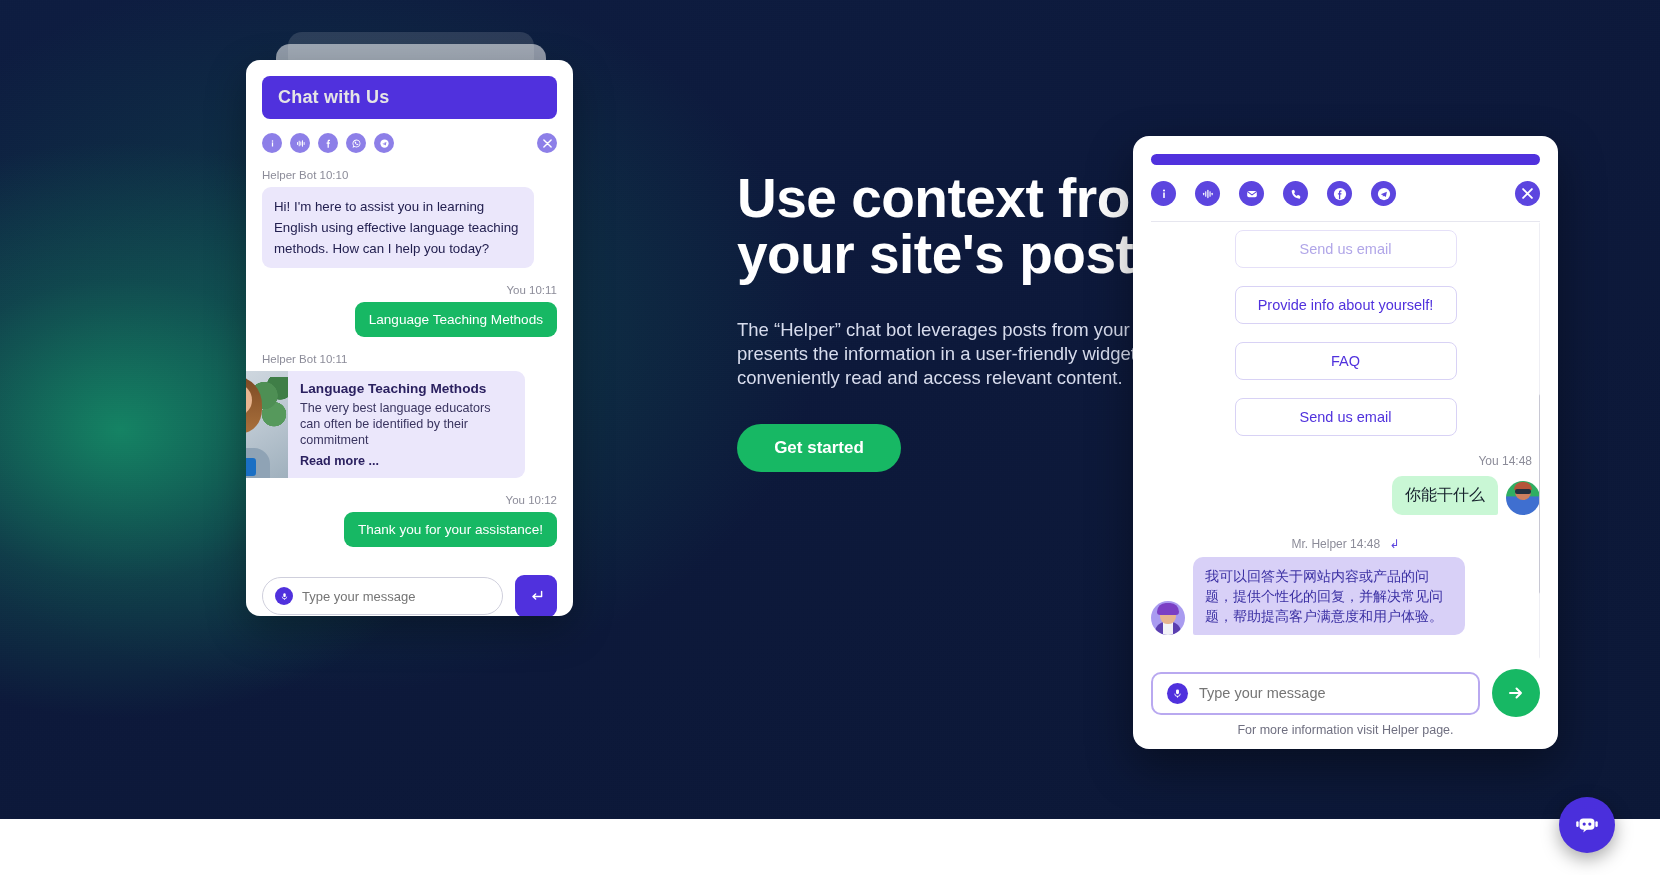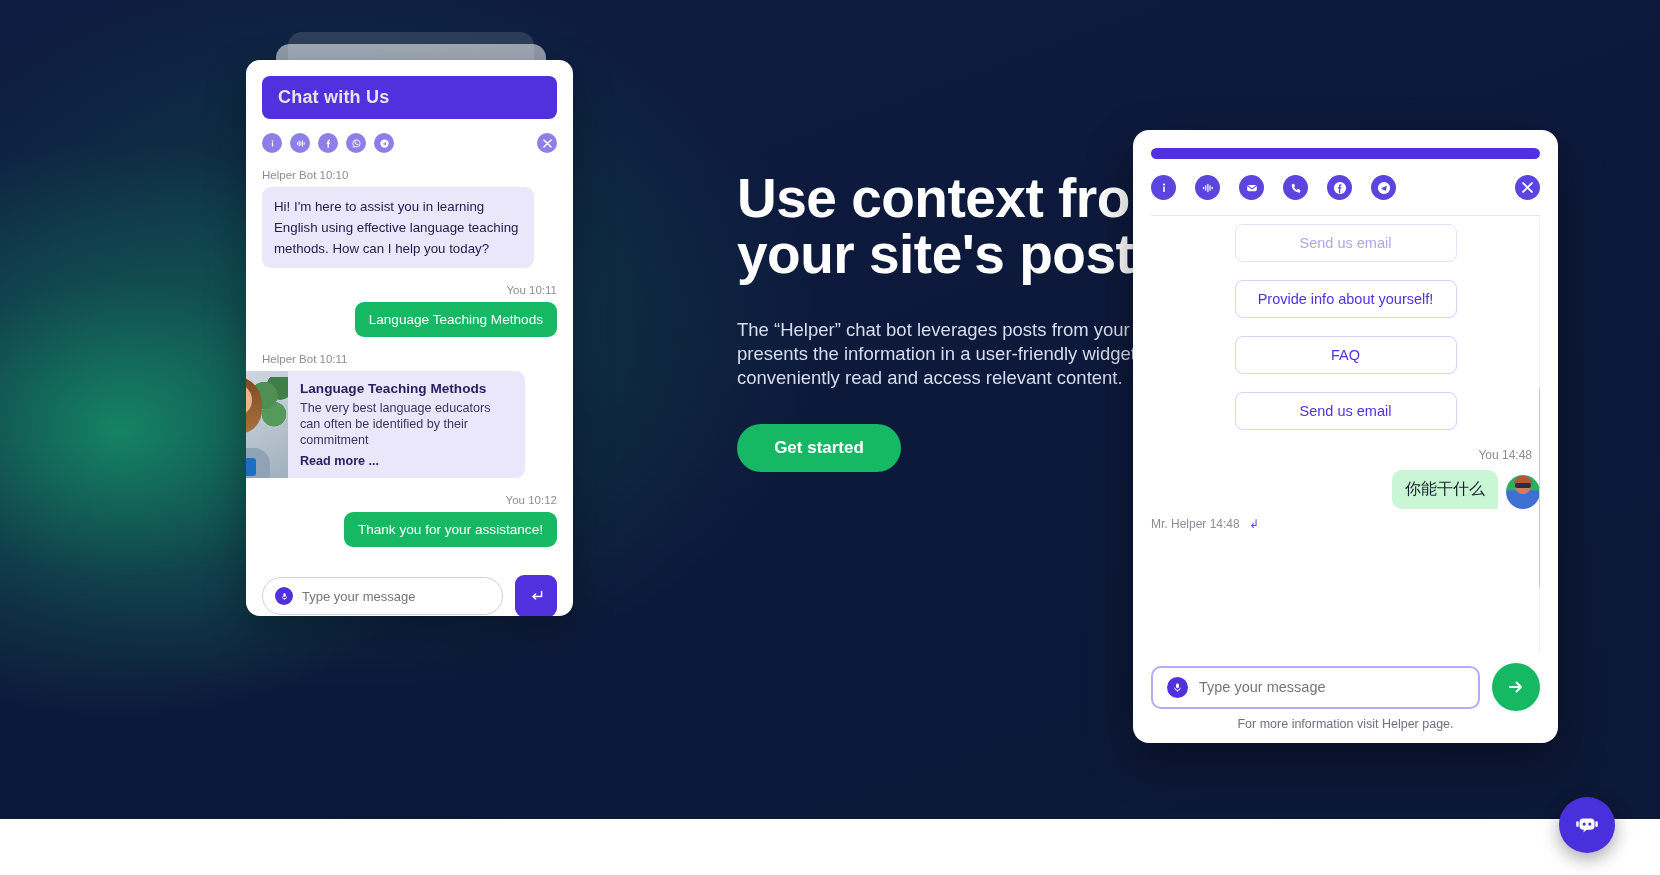--- a/index.html
+++ b/index.html
@@ -126,21 +126,21 @@
     border:none; outline:none; font-size:13px; color:#9a9aa8; width:100%;
     font-family:"Liberation Sans", sans-serif; background:transparent;
   }
   #left-send {
     width:42px; height:42px; border-radius:9px; background:#5031dd; border:none;
     display:flex; align-items:center; justify-content:center; cursor:pointer; flex:0 0 auto;
   }
 
   
   #right-widget {
-    position:absolute; left:1133px; top:130px; width:425px; height:613px;
+    position:absolute; left:1133px; top:136px; width:425px; height:613px;
     background:#fff; border-radius:16px; z-index:7;
     box-shadow:0 18px 46px rgba(0,0,0,.38);
     padding:18px 18px 0 18px; display:flex; flex-direction:column; overflow:hidden;
   }
   #right-bar { height:11px; border-radius:6px; background:#5031dd; }
   .icon-row-2 { display:flex; align-items:center; gap:19px; margin-top:16px; position:relative; }
   .ic2 {
     width:25px; height:25px; border-radius:50%; background:#5c45df;
     display:flex; align-items:center; justify-content:center; cursor:pointer; flex:0 0 auto;
   }
@@ -388,23 +388,32 @@
     <div class="meta2 right">You 14:48</div>
     <div class="urow">
       <div class="ubub">你能干什么</div>
       <div class="avatar av-user">
         <div class="av-head"></div>
           <div class="av-hair"></div>
           <div class="av-glass"></div>
       </div>
     </div>
 
-    <div class="meta2" style="margin-top:8px;">
+    <div class="meta2" style="margin-top:22px;text-align:center;">
       <span>Mr. Helper 14:48</span>
       <span class="reply-arrow">↲</span>
+    </div>
+    <div class="brow">
+      <div class="avatar av-bot">
+        <div class="av-body"></div>
+          <div class="av-shirt"></div>
+          <div class="av-head"></div>
+          <div class="av-hair"></div>
+      </div>
+      <div class="bbub">我可以回答关于网站内容或产品的问题，提供个性化的回复，并解决常见问题，帮助提高客户满意度和用户体验。</div>
     </div>
 
     <div id="r-scrollbar">
       <div class="track"></div>
       <div class="thumb"></div>
     </div>
   </div>
 
   <div id="right-input-row">
     <div id="right-pill" class="input-pill">

